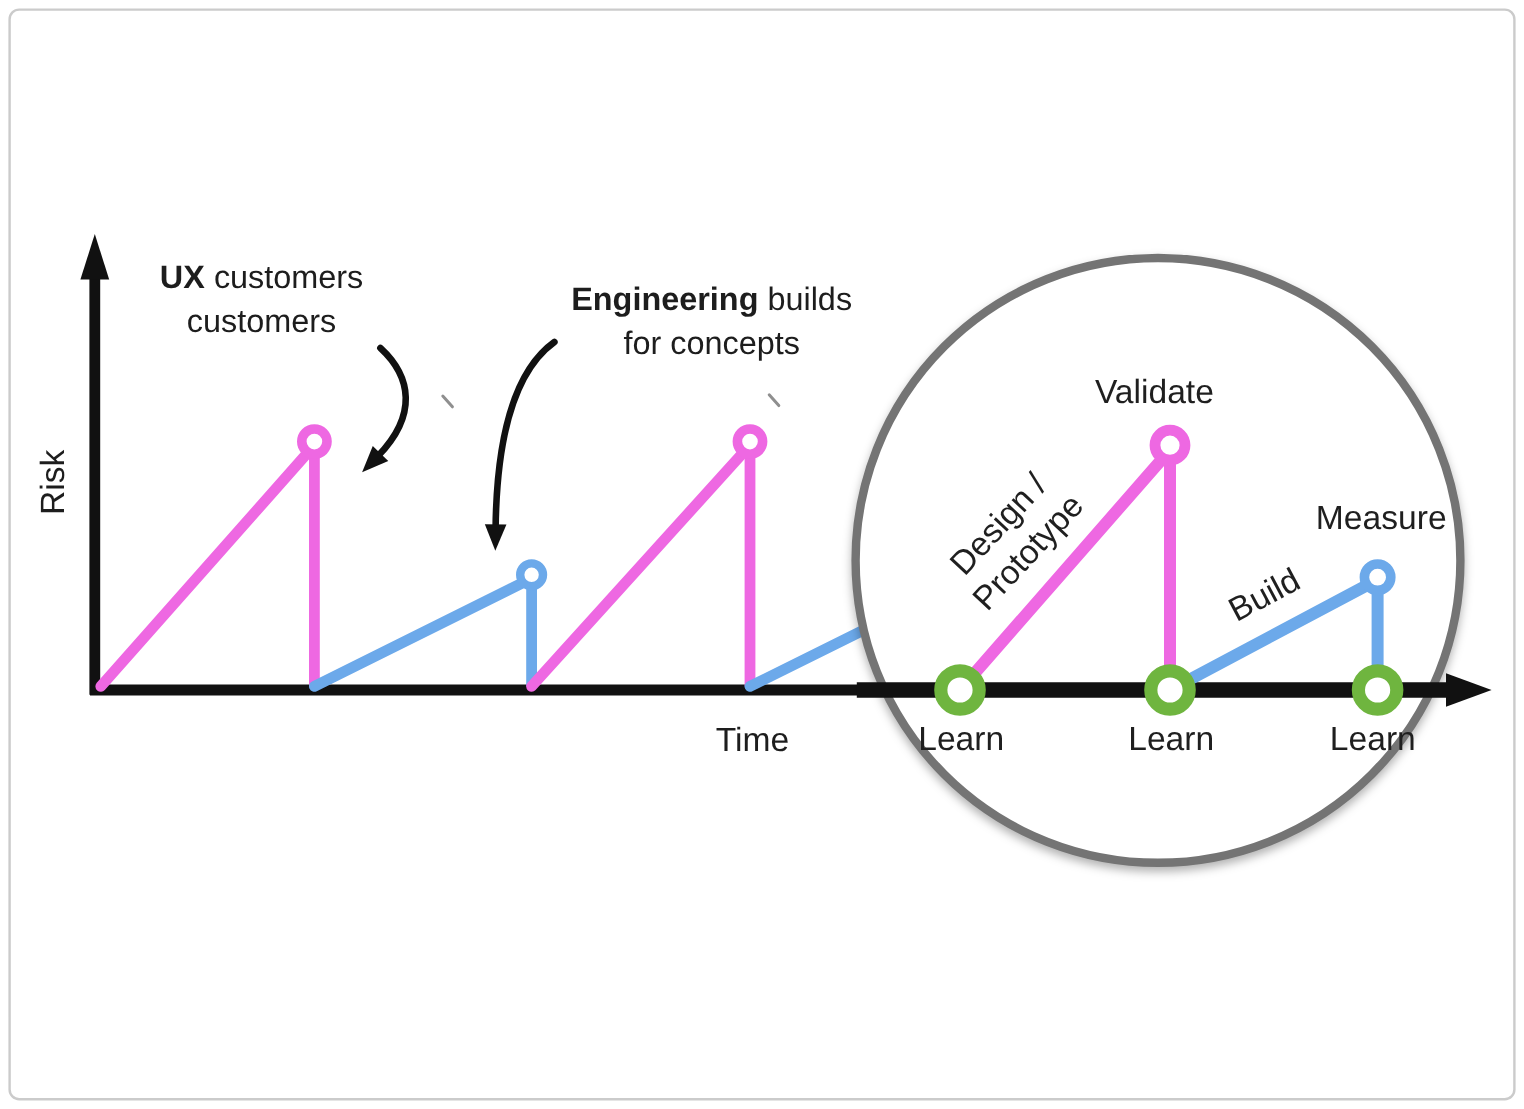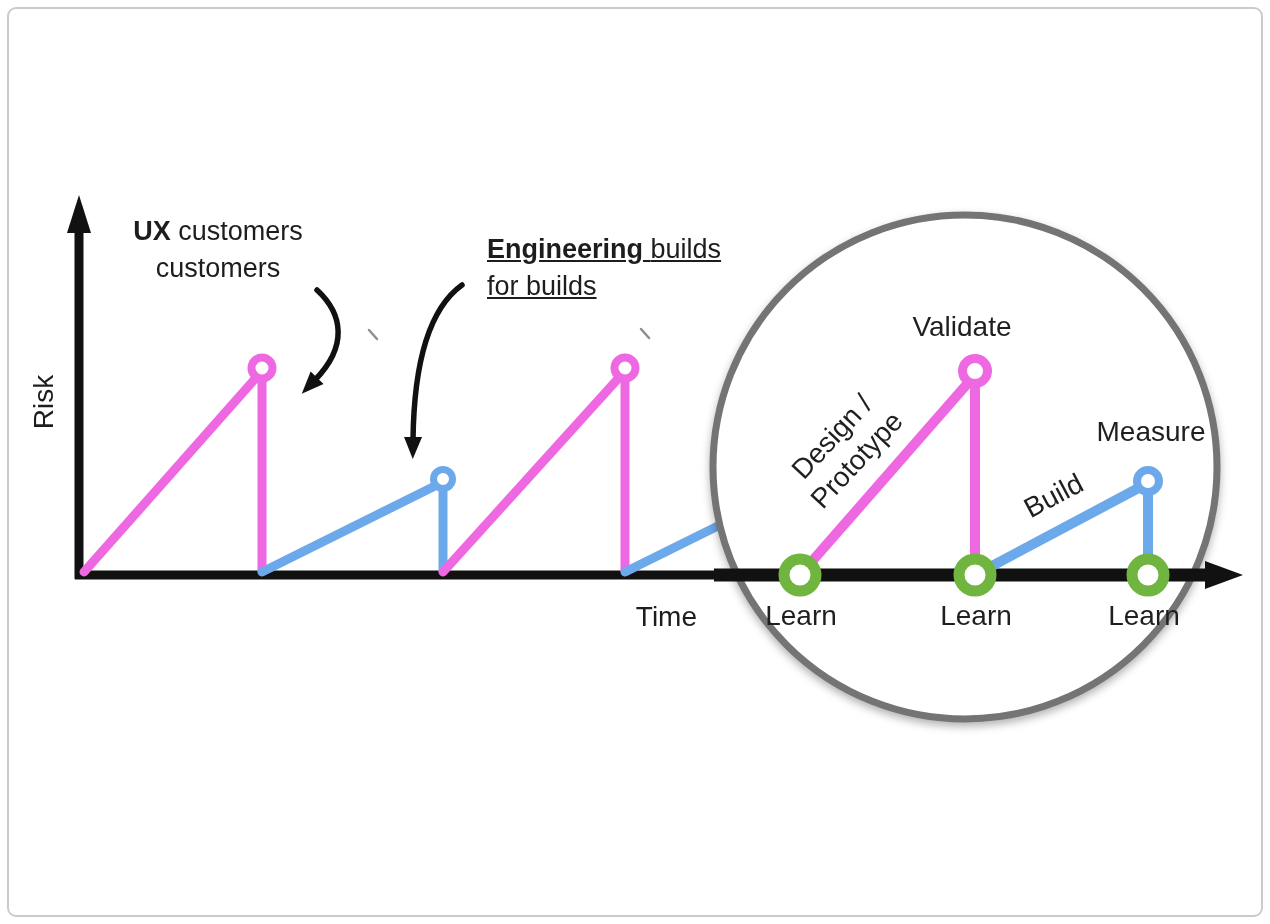--- a/index.html
+++ b/index.html
@@ -4,24 +4,24 @@
 <style>
   html,body{margin:0;padding:0;background:#ffffff;}
   body{width:1270px;height:924px;position:relative;overflow:hidden;
        font-family:"Liberation Sans",sans-serif;}
   .frame{position:absolute;inset:7px;border:2px solid #cbcbcb;border-radius:9px;
          background:#ffffff;}
   #diagram-svg{position:absolute;left:0;top:0;}
   .annotation{position:absolute;font-size:27px;line-height:37px;color:#1d1d1d;}
   .annotation b{font-weight:700;}
   .annotation-ux{left:88px;top:213px;width:260px;text-align:center;}
-  .annotation-eng{left:487px;top:231px;text-align:left;text-decoration:underline;}
+  .annotation-eng{left:476px;top:231px;text-align:center;}
   .axis-label{position:absolute;font-size:28px;color:#1d1d1d;}
   .risk-label{left:14px;top:386px;width:60px;text-align:center;transform:rotate(-90deg);}
-  .time-label{left:557px;top:601px;width:140px;text-align:right;}
+  .time-label{left:557px;top:601px;width:140px;text-align:center;}
   .svg-label{font-size:28px;fill:#1f1f1f;}
 </style>
 </head>
 <body>
 
 <div class="frame"></div>
 
 <svg id="diagram-svg" width="1270" height="924" viewBox="0 0 1270 924">
   <defs>
     <marker id="arrowhead" markerUnits="userSpaceOnUse" markerWidth="30" markerHeight="30" refX="4" refY="11" orient="auto">
@@ -84,14 +84,14 @@
 <div class="axis-label risk-label">Risk</div>
 <div class="axis-label time-label">Time</div>
 
 <div class="annotation annotation-ux">
   <div><b>UX</b> <span>customers</span></div>
   <div>customers</div>
 </div>
 
 <div class="annotation annotation-eng">
   <div><b>Engineering</b> <span>builds</span></div>
-  <div>for builds</div>
+  <div>for concepts</div>
 </div>
 
 </body></html>

